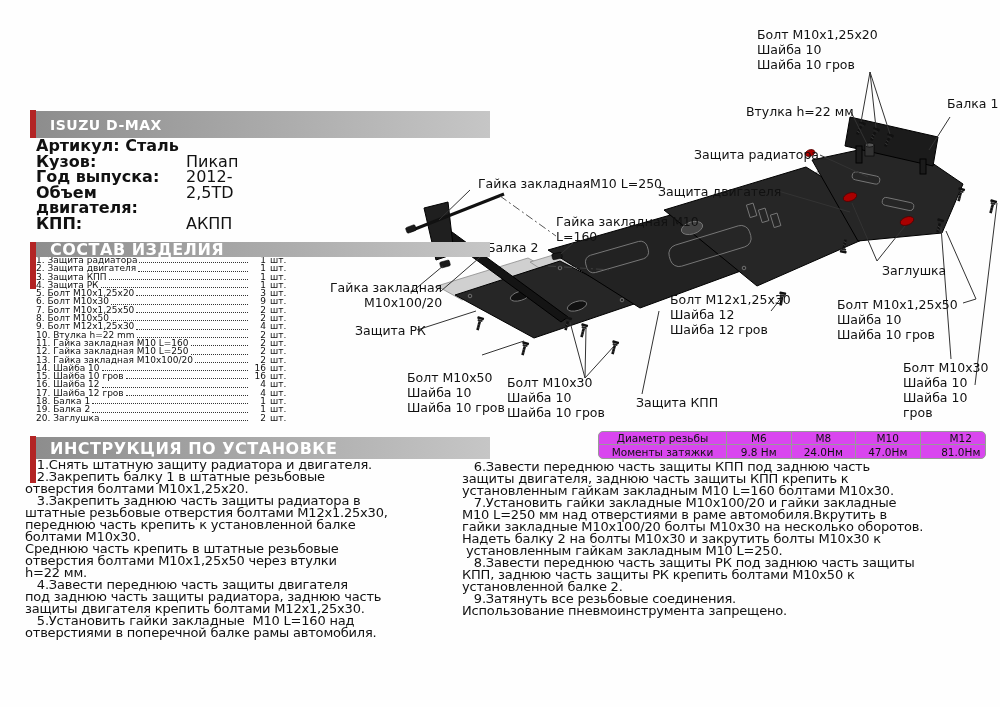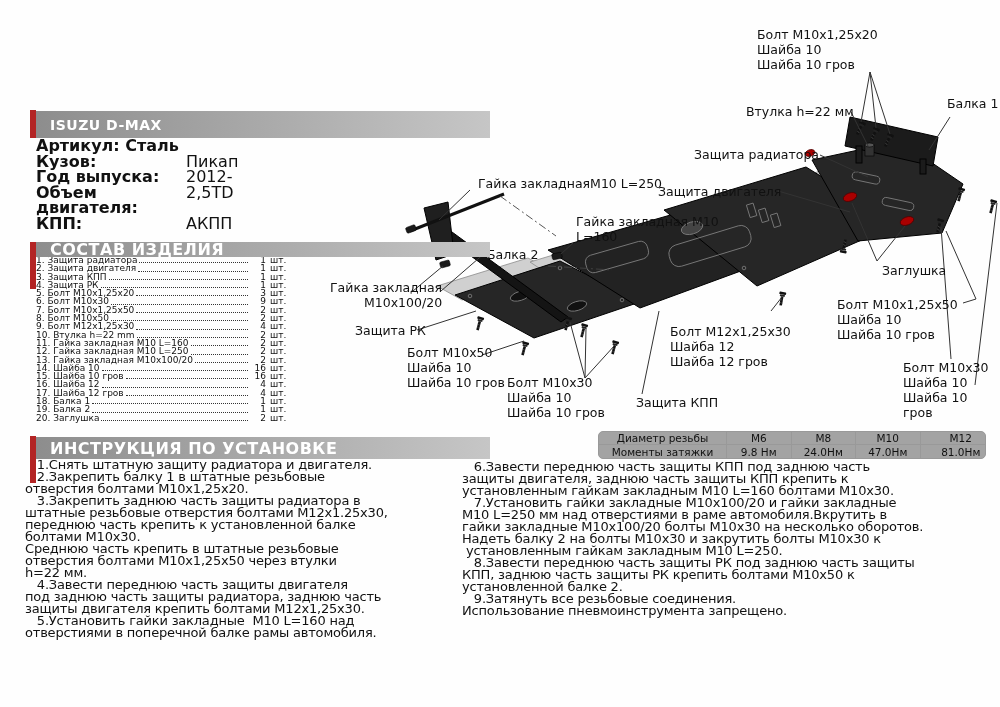--- a/index.html
+++ b/index.html
@@ -15,21 +15,21 @@
   .spec-value{white-space:pre-line;}
   #parts{position:absolute;left:36px;top:256px;width:256px;z-index:3;}
   .part-row{display:flex;align-items:flex-end;font-size:9px;line-height:8.3px;height:8.3px;}
   .part-name{white-space:nowrap;}
   .part-dots{flex:1;border-bottom:1px dotted #333;margin:0 2px 1px 2px;}
   .part-qty{width:16px;text-align:right;flex:none;}
   .part-unit{width:22px;padding-left:4px;flex:none;}
   #instr-left{position:absolute;left:25px;top:459px;width:460px;z-index:3;}
   #instr-right{position:absolute;left:462px;top:461px;width:535px;z-index:3;}
   .para{margin:0;font-size:13px;line-height:12px;white-space:pre-wrap;letter-spacing:-.2px;}
-  #torque{position:absolute;left:598px;top:431px;width:388px;height:28px;border:1px solid #999;border-radius:5px;background:#a3a3a3;box-sizing:border-box;z-index:3;display:grid;grid-template-columns:128px 1fr 1fr 1fr 1fr;grid-template-rows:1fr 1fr;font-size:10.5px;overflow:hidden;}
+  #torque{position:absolute;left:598px;top:431px;width:388px;height:28px;border:1px solid #999;border-radius:5px;background:#d946ef;box-sizing:border-box;z-index:3;display:grid;grid-template-columns:128px 1fr 1fr 1fr 1fr;grid-template-rows:1fr 1fr;font-size:10.5px;overflow:hidden;}
   #torque .cell{display:flex;align-items:center;justify-content:center;border-right:1px solid #999;white-space:nowrap;}
   #torque .cell.last{border-right:none;padding-left:16px;}
   #torque .hdr{border-bottom:1px solid #999;}
   .dlabel{position:absolute;font-size:12.5px;line-height:15px;white-space:pre-line;color:#111;z-index:3;}
   #diagram-svg{position:absolute;left:0;top:0;z-index:1;pointer-events:none;}
 </style>
 </head>
 <body>
 <div id="page">
 
@@ -150,33 +150,33 @@
 </svg>
 
 <div class="dlabel" style="left:757px;top:27px;">Болт М10х1,25х20
 Шайба 10
 Шайба 10 гров</div>
 <div class="dlabel" style="left:746px;top:104px;">Втулка h=22 мм</div>
 <div class="dlabel" style="left:947px;top:96px;">Балка 1</div>
 <div class="dlabel" style="left:694px;top:147px;">Защита радиатора</div>
 <div class="dlabel" style="left:658px;top:184px;">Защита двигателя</div>
 <div class="dlabel" style="left:478px;top:176px;">Гайка закладнаяМ10 L=250</div>
-<div class="dlabel" style="left:576px;top:214px;">Гайка закладная М10
+<div class="dlabel" style="left:556px;top:214px;">Гайка закладная М10
 L=160</div>
-<div class="dlabel" style="left:487px;top:240px;margin-top:7px;">Балка 2</div>
+<div class="dlabel" style="left:487px;top:240px;">Балка 2</div>
 <div class="dlabel" style="left:330px;top:280px;text-align:right;">Гайка закладная
 М10х100/20</div>
 <div class="dlabel" style="left:355px;top:323px;">Защита РК</div>
-<div class="dlabel" style="left:407px;top:345px;">Болт М10х50
+<div class="dlabel" style="left:407px;top:370px;">Болт М10х50
 Шайба 10
 Шайба 10 гров</div>
 <div class="dlabel" style="left:507px;top:375px;">Болт М10х30
 Шайба 10
 Шайба 10 гров</div>
-<div class="dlabel" style="left:670px;top:324px;">Болт М12х1,25х30
+<div class="dlabel" style="left:670px;top:292px;">Болт М12х1,25х30
 Шайба 12
 Шайба 12 гров</div>
 <div class="dlabel" style="left:636px;top:395px;text-align:center;">Защита КПП</div>
 <div class="dlabel" style="left:837px;top:297px;">Болт М10х1,25х50
 Шайба 10
 Шайба 10 гров</div>
 <div class="dlabel" style="left:903px;top:360px;">Болт М10х30
 Шайба 10
 Шайба 10 гров</div>
 <div class="dlabel" style="left:882px;top:263px;">Заглушка</div>

